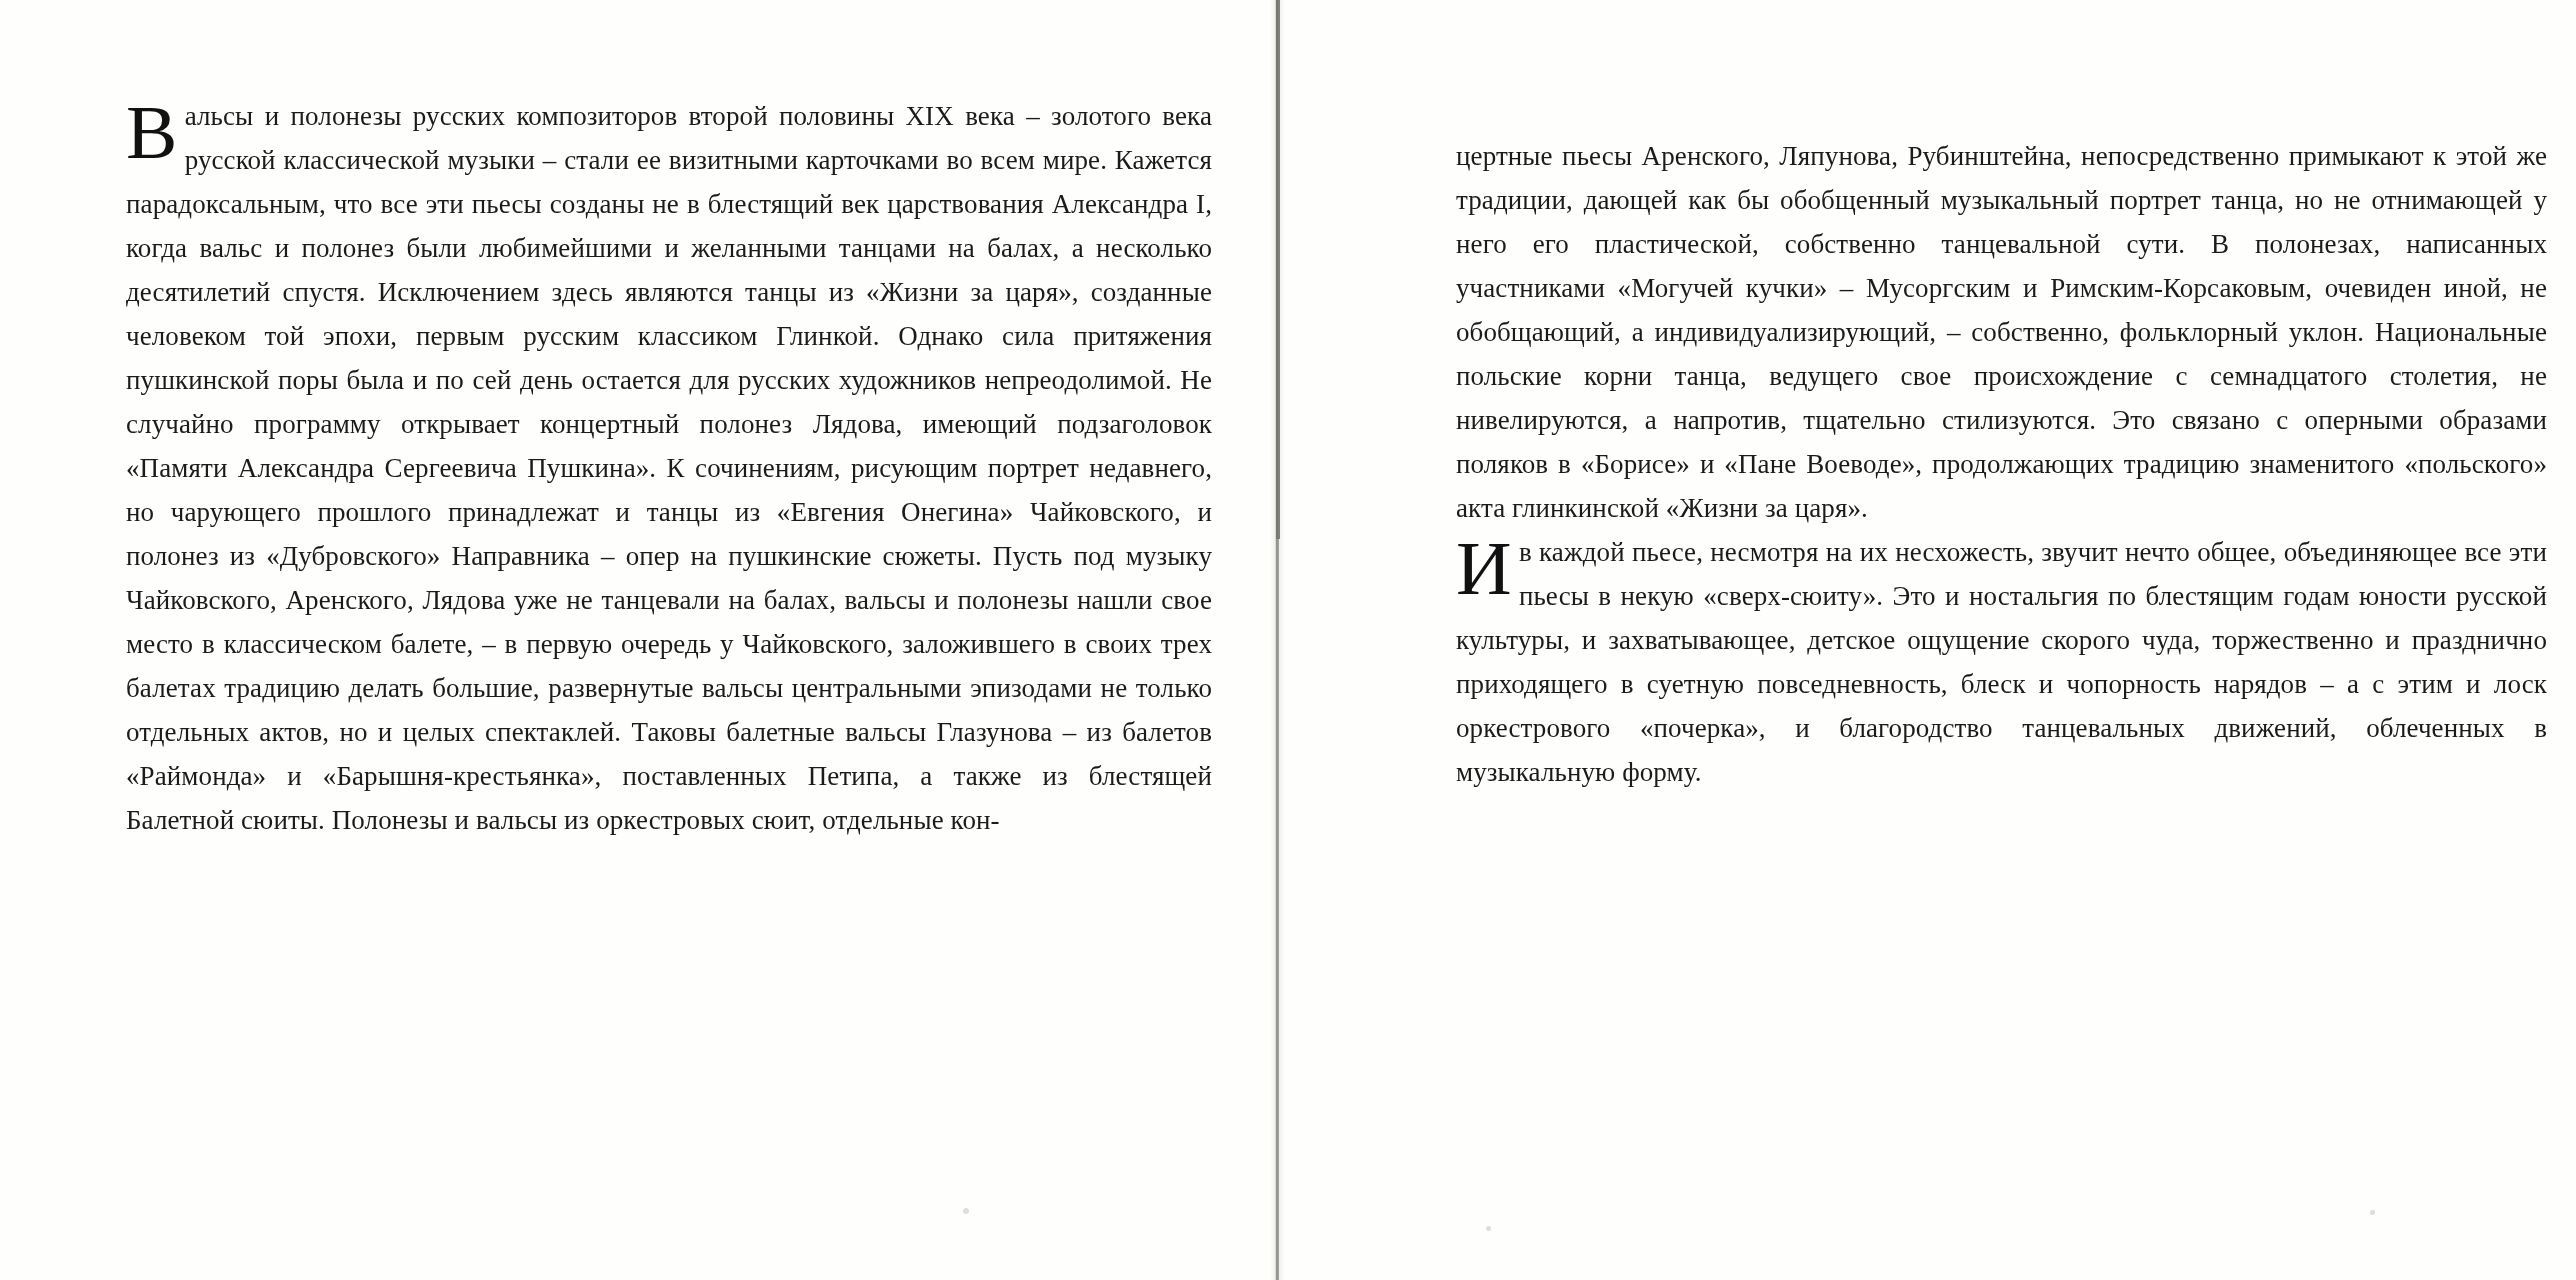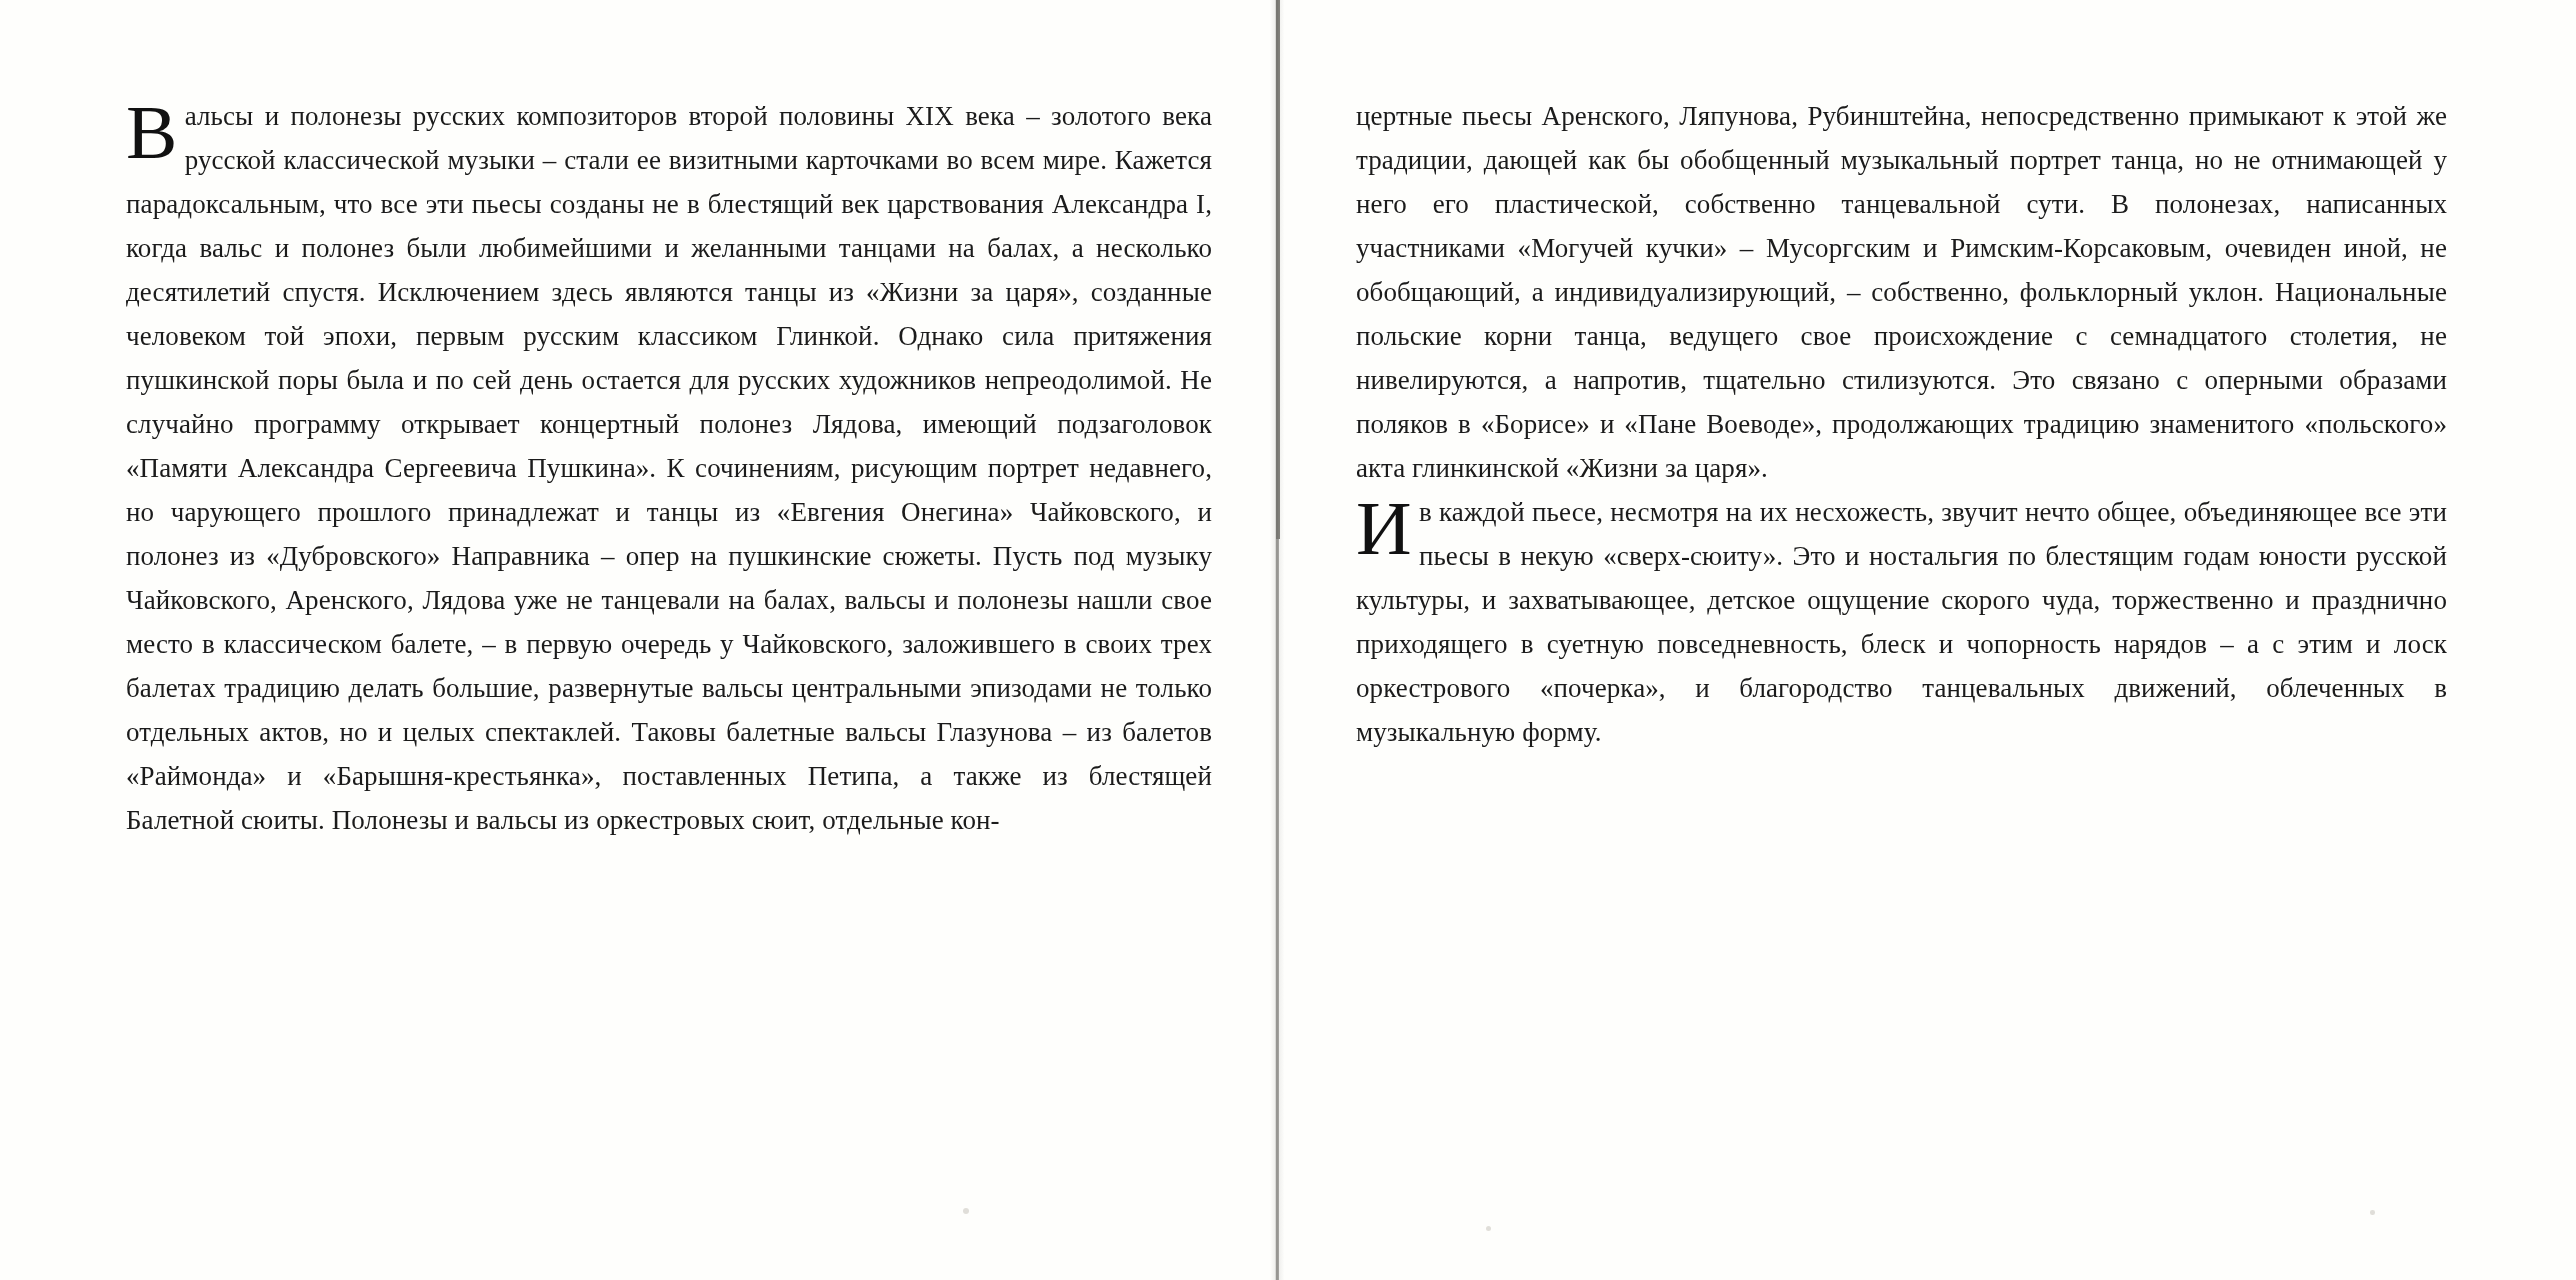--- a/index.html
+++ b/index.html
@@ -61,21 +61,21 @@
     height: 742px;
     background: #8a8984;
     opacity: .7;
   }
 
   .col {
     position: absolute;
     top: 94px;
   }
   .col-left  { left: 126px;  width: 1086px; }
-  .col-right { left: 1356px; width: 1091px; }
+  .col-right { left: 1456px; width: 1091px; margin-top: 40px; }
 
   p.body {
     margin: 0;
     font-size: 27px;
     line-height: 44px;
     text-align: justify;
     text-justify: inter-word;
     letter-spacing: 0.1px;
     color: #1b1b1b;
     -webkit-hyphens: none;

